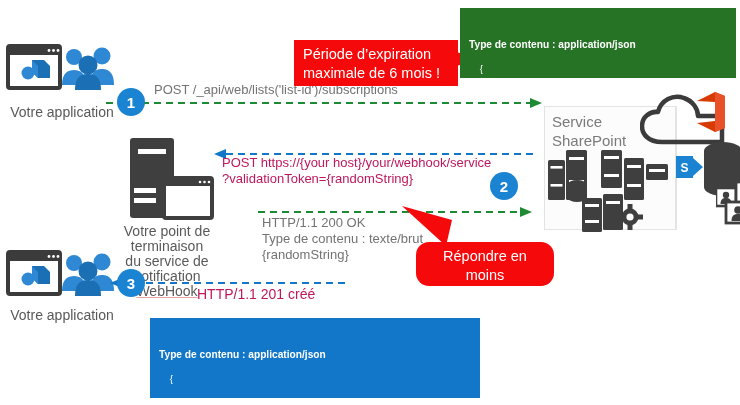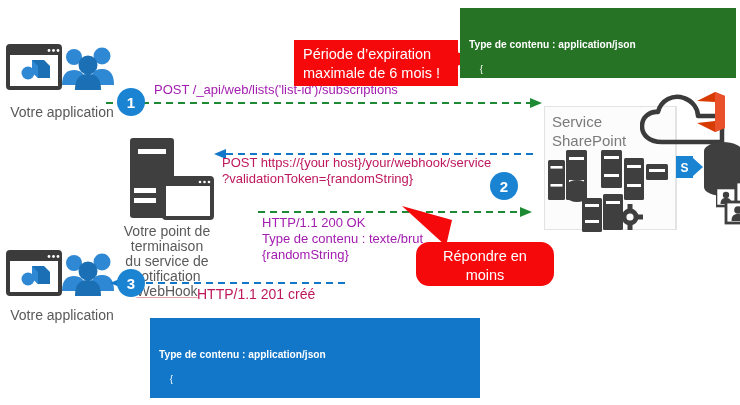--- a/index.html
+++ b/index.html
@@ -9,21 +9,21 @@
     font-family:"Liberation Sans", sans-serif;
     position:relative;
     overflow:hidden;
     -webkit-font-smoothing:antialiased;
   }
   .stage{position:absolute;left:0;top:0;width:740px;height:405px;}
   .abs{position:absolute;}
 
   
   .lbl-gray{color:#595959;font-size:14px;line-height:15px;text-align:center;}
-  .txt-green{color:#a21caf;font-size:13px;line-height:16px;}
+  .txt-green{color:#737373;font-size:13px;line-height:16px;}
   .txt-blue{color:#be185d;font-size:13px;line-height:16px;}
   .txt-sp{color:#7a7a7a;font-size:15px;line-height:19px;}
 
   
   .step{
     width:28px;height:28px;border-radius:50%;
     background:#1b84d2;color:#fff;
     font-size:15px;font-weight:bold;
     display:flex;align-items:center;justify-content:center;
     box-sizing:border-box;

